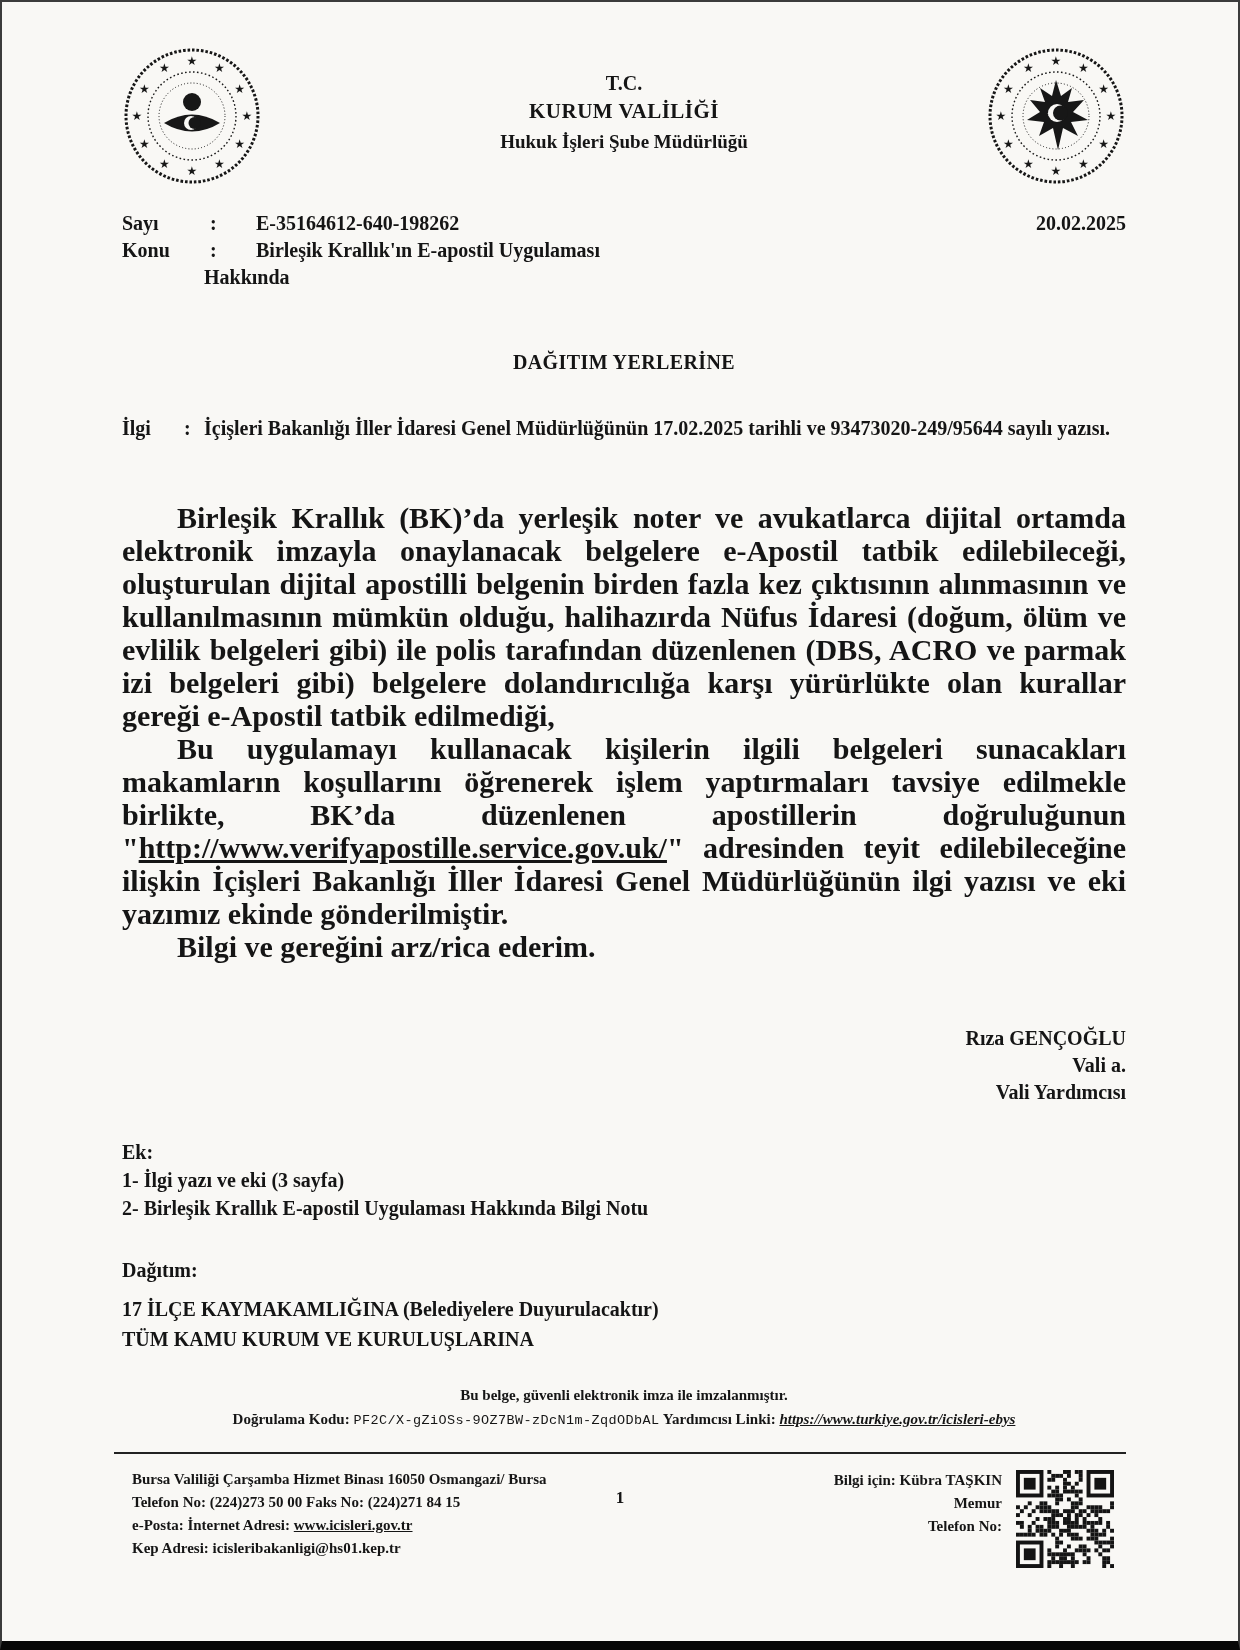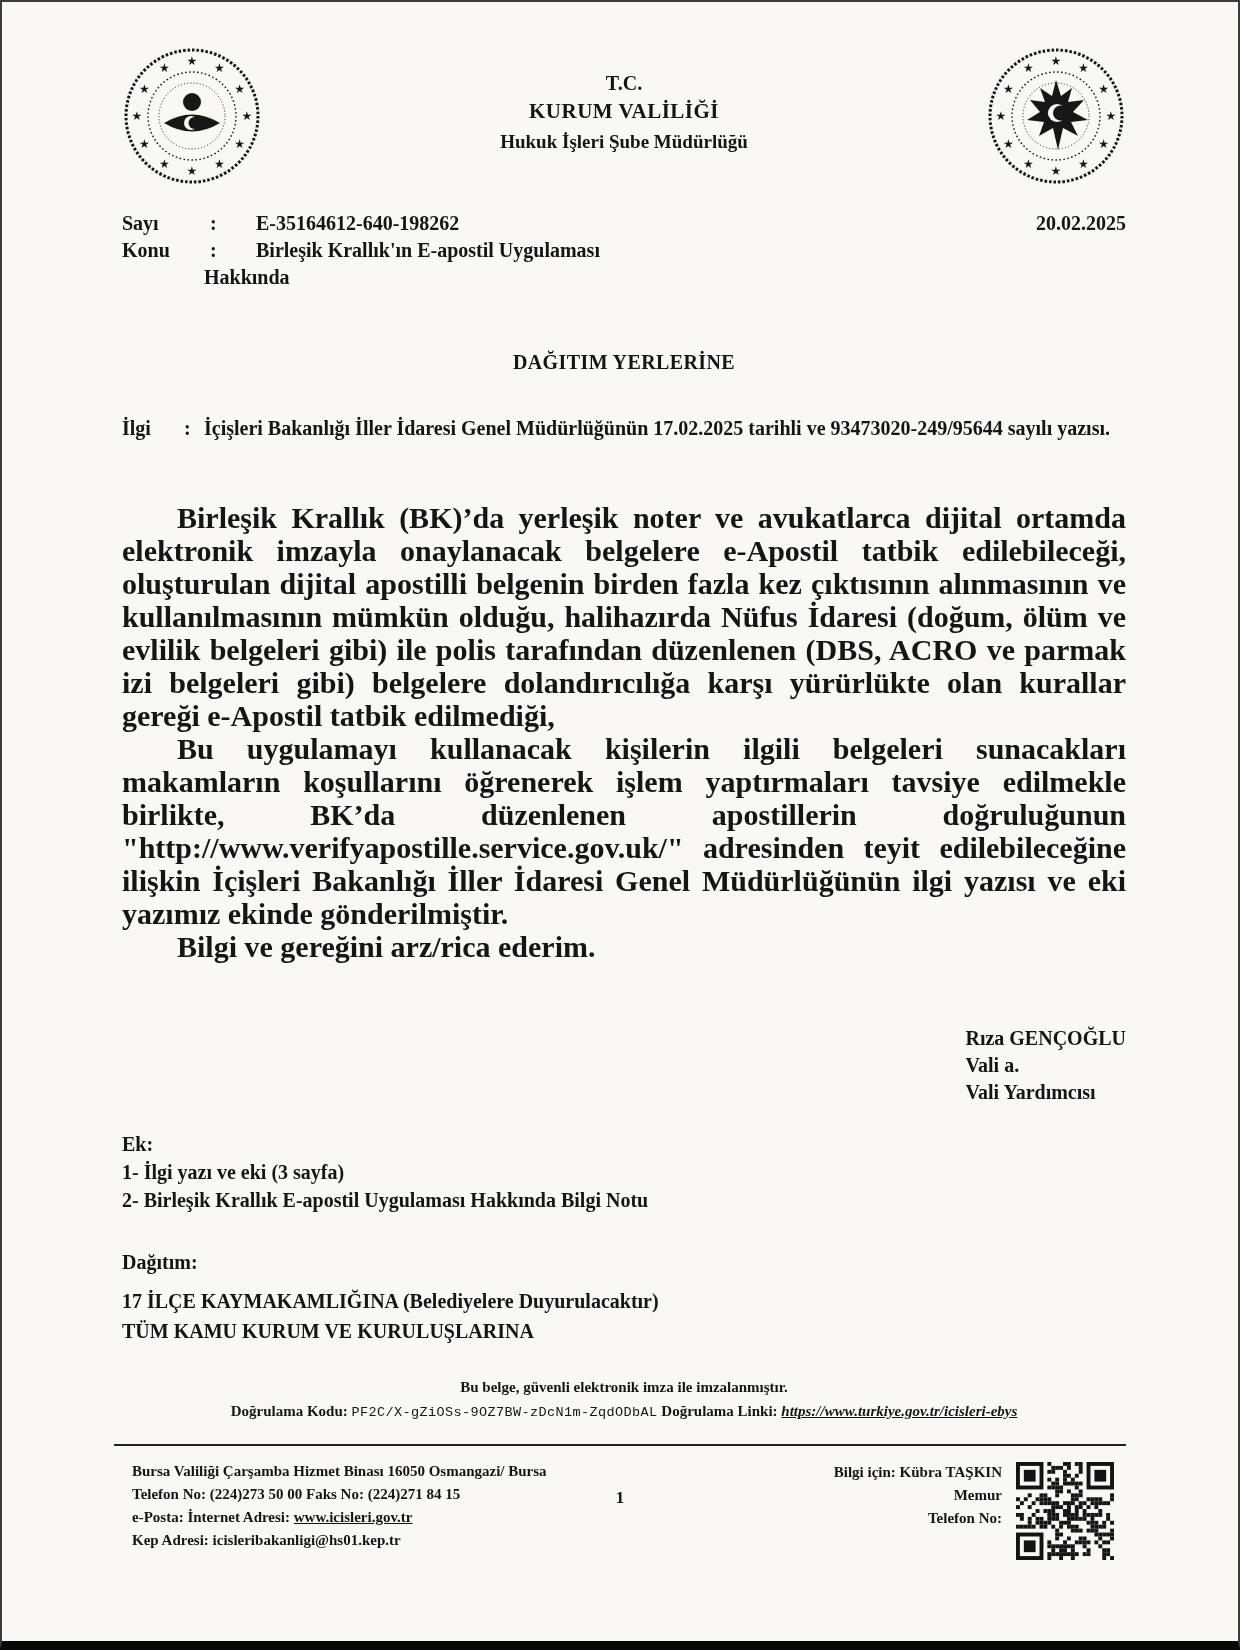--- a/index.html
+++ b/index.html
@@ -28,26 +28,26 @@
   .recipient{text-align:center;font-size:20px;font-weight:700;margin-top:60px;letter-spacing:.4px;}
   
   .ilgi{display:flex;margin-top:40px;font-size:20px;font-weight:600;line-height:29px;}
   .ilgi-label{width:62px;}
   .ilgi-colon{width:20px;}
   .ilgi-text{flex:1;text-align:justify;}
   
   .body-text{margin-top:58px;font-size:30px;font-weight:600;line-height:33px;text-align:justify;}
   .para{text-indent:55px;margin:0;}
   .closing{text-indent:55px;margin:0;text-align:left;}
-  .link-underline{font-weight:700;}
+  .link-underline{text-decoration:underline;font-weight:700;}
   
   .signature{display:flex;justify-content:flex-end;margin-top:62px;}
-  .signature-inner{text-align:left;font-size:20px;font-weight:600;line-height:27px;}
-  
-  .ek{margin-top:24px;font-size:20px;font-weight:600;line-height:28px;}
+  .signature-inner{text-align:right;font-size:20px;font-weight:600;line-height:27px;}
+  
+  .ek{margin-top:32px;font-size:20px;font-weight:600;line-height:28px;}
   .ek-label{font-weight:700;}
   .dagitim{margin-top:34px;font-size:20px;font-weight:600;line-height:28px;}
   .dagitim-label{font-weight:700;}
   .dagitim-items{margin-top:10px;line-height:30px;}
   
   .verify{text-align:center;margin-top:33px;}
   .verify-note{font-size:15px;font-weight:600;}
   .verify-line{font-size:15px;font-weight:700;margin-top:7px;}
   .verify-code{font-family:"Liberation Mono","DejaVu Sans Mono",monospace;font-size:13.5px;font-weight:400;letter-spacing:.4px;}
   .verify-link{font-style:italic;text-decoration:underline;}
@@ -176,21 +176,21 @@
     <div class="dagitim">
       <div class="dagitim-label">Dağıtım:</div>
       <div class="dagitim-items">
         <div>17 İLÇE KAYMAKAMLIĞINA (Belediyelere Duyurulacaktır)</div>
         <div>TÜM KAMU KURUM VE KURULUŞLARINA</div>
       </div>
     </div>
 
     <div class="verify">
       <div class="verify-note">Bu belge, güvenli elektronik imza ile imzalanmıştır.</div>
-      <div class="verify-line"><span>Doğrulama Kodu: </span><span class="verify-code">PF2C/X-gZiOSs-9OZ7BW-zDcN1m-ZqdODbAL</span><span> Doğrulama Linki: </span><span class="verify-link">https://www.turkiye.gov.tr/icisleri-ebys</span></div>
+      <div class="verify-line"><span>Doğrulama Kodu: </span><span class="verify-code">PF2C/X-gZiOSs-9OZ7BW-zDcN1m-ZqdODbAL</span><span> Yardımcısı Linki: </span><span class="verify-link">https://www.turkiye.gov.tr/icisleri-ebys</span></div>
     </div>
 
   </div>
 
   <div class="footer-divider"></div>
   <div class="footer">
     <div class="footer-left">
       <div>Bursa Valiliği Çarşamba Hizmet Binası 16050 Osmangazi/ Bursa</div>
       <div>Telefon No: (224)273 50 00 Faks No: (224)271 84 15</div>
       <div><span>e-Posta: İnternet Adresi: </span><span class="u">www.icisleri.gov.tr</span></div>

